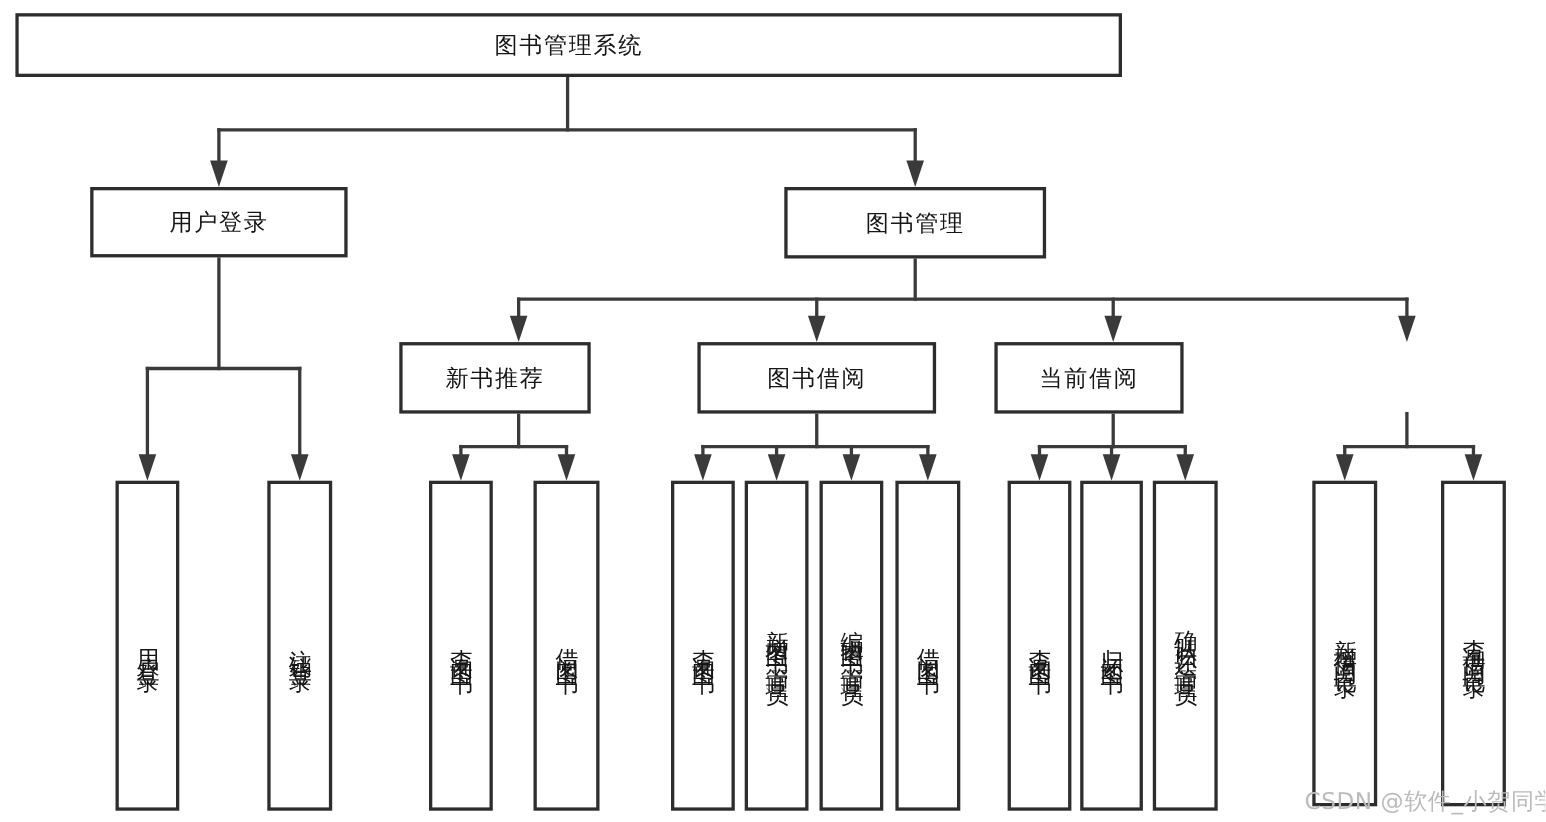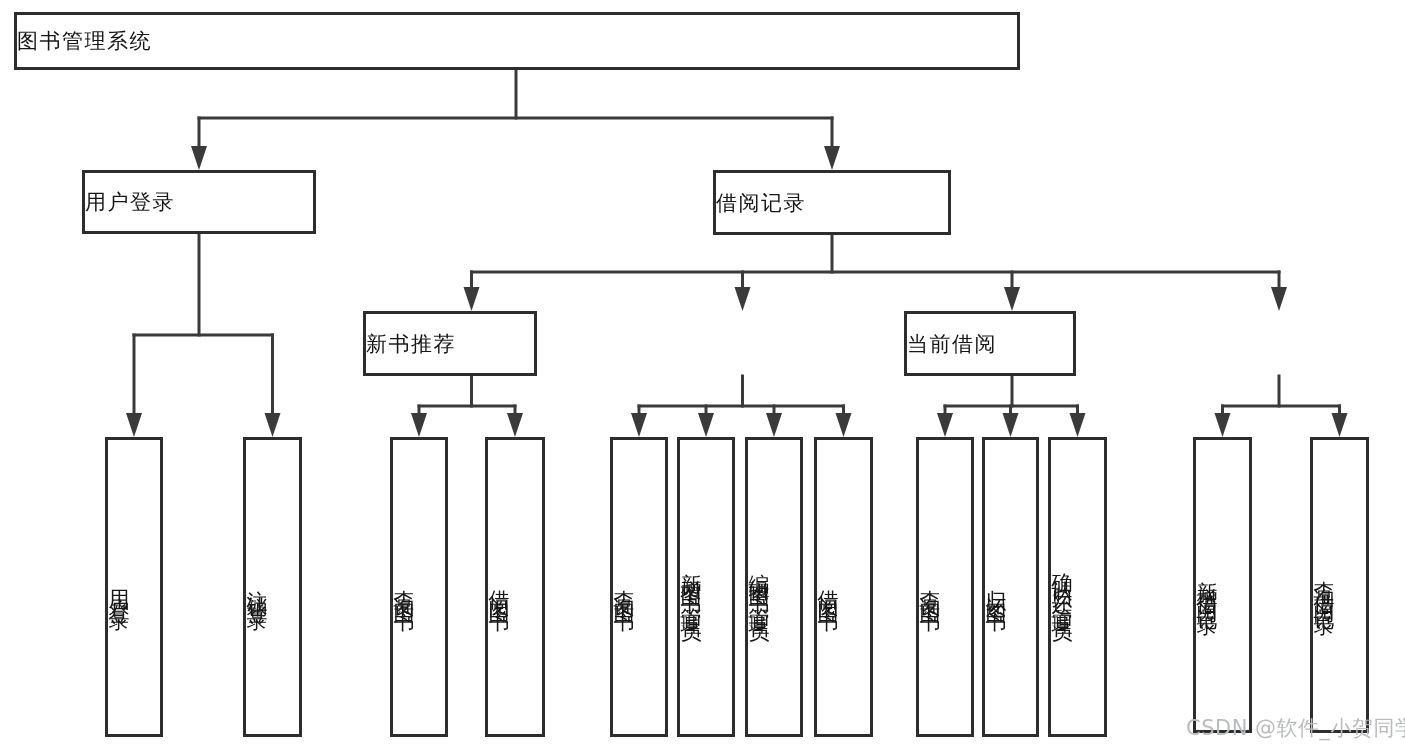--- a/index.html
+++ b/index.html
@@ -7,21 +7,21 @@
     position:relative;
     width:1405px;height:747px;
     background:#ffffff;
     font-family:"DejaVu Sans","Liberation Sans",sans-serif;
     overflow:hidden;
   }
   #connectors{position:absolute;left:0;top:0;width:1405px;height:747px;pointer-events:none;}
   .box{
     position:absolute;box-sizing:border-box;
     background:#ffffff;border:3px solid #2d2d2d;
-    display:flex;align-items:center;justify-content:flex-start;
+    display:flex;align-items:center;justify-content:center;
     color:#161616;z-index:2;
   }
   .hbox span{font-size:21px;letter-spacing:1.5px;white-space:nowrap;}
   .vbox span{
     writing-mode:vertical-rl;
     text-orientation:mixed;
     font-size:21px;letter-spacing:7px;line-height:1;
     white-space:nowrap;
   }
   .watermark{
@@ -90,25 +90,28 @@
     </svg>
 
   <div class="box hbox" style="left:14px;top:12px;width:1006px;height:58px">
     <span>图书管理系统</span>
   </div>
 
   <div class="box hbox" style="left:82px;top:170px;width:234px;height:64px">
     <span>用户登录</span>
   </div>
   <div class="box hbox" style="left:713px;top:170px;width:238px;height:65px">
-    <span>借阅记录</span>
+    <span>图书管理</span>
   </div>
 
   <div class="box hbox" style="left:363px;top:311px;width:174px;height:65px">
     <span>新书推荐</span>
+  </div>
+  <div class="box hbox" style="left:634px;top:311px;width:217px;height:65px">
+    <span>图书借阅</span>
   </div>
   <div class="box hbox" style="left:904px;top:311px;width:172px;height:65px">
     <span>当前借阅</span>
   </div>
 
   <div class="box vbox" style="left:105px;top:437px;width:58px;height:300px">
     <span>用户登录</span>
   </div>
   <div class="box vbox" style="left:243px;top:437px;width:59px;height:300px">
     <span>注销登录</span>

